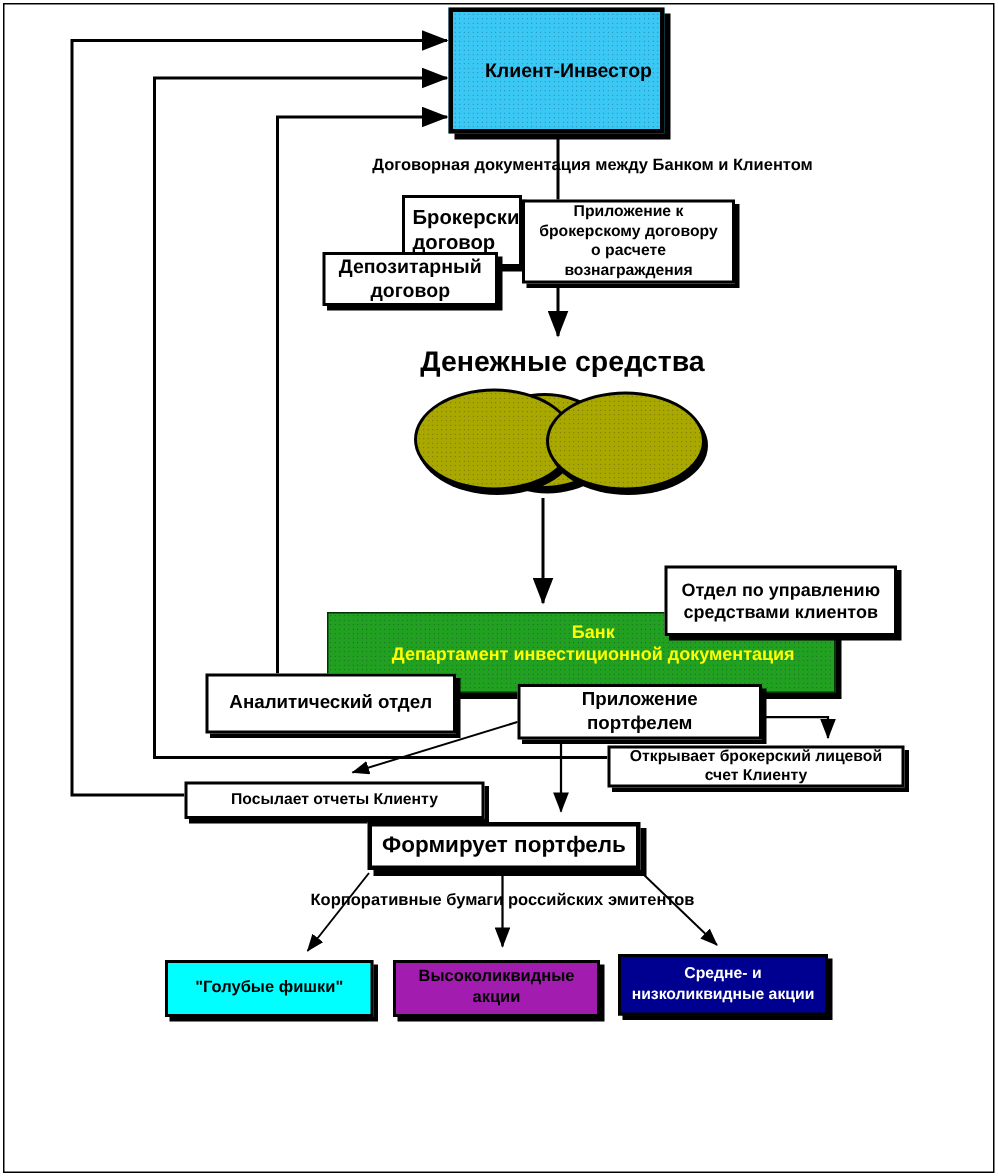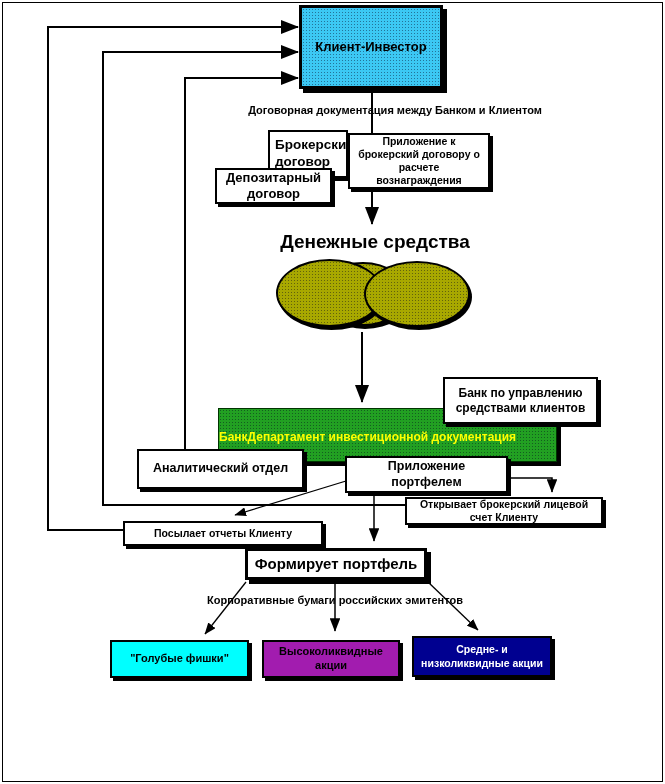--- a/index.html
+++ b/index.html
@@ -11,39 +11,40 @@
   .frame{position:absolute;left:2px;top:2px;width:659px;height:778px;border:1px solid #000;pointer-events:none;}
   svg.wires{position:absolute;left:0;top:0;}
   .bx{
     position:absolute;box-sizing:border-box;background:#fff;border:2px solid #000;
     box-shadow:3px 3px 0 #000;display:flex;align-items:center;justify-content:center;
     text-align:center;line-height:1.25;
   }
   .dots{
     background-image:radial-gradient(rgba(0,0,30,0.42) 26%, rgba(0,0,0,0) 27%);
     background-size:3px 3px;
+    padding-left:16px;
   }
   .lbl{position:absolute;text-align:center;}
   .ell{
     position:absolute;border:2px solid #000;border-radius:50%;
     background-color:#A8A800;box-shadow:2px 3px 0 #000;box-sizing:border-box;
   }
   
   .client{left:299px;top:5px;width:144px;height:84px;background-color:#3CC8F4;border-width:3px;box-shadow:4px 4px 0 #000;font-size:13px;}
   .note1{left:240px;top:104px;width:310px;font-size:11px;}
   .broker{left:268px;top:130px;width:80px;height:48px;font-size:13.5px;justify-content:flex-start;text-align:left;padding-left:5px;z-index:2;}
   .append{left:348px;top:133px;width:142px;height:56px;font-size:10.5px;padding:2px 5px;z-index:3;}
   .deposit{left:215px;top:168px;width:117px;height:36px;font-size:13px;z-index:3;}
   .money-title{left:240px;top:231px;width:270px;font-size:19px;}
   .e-center{left:318px;top:262px;width:90px;height:64px;z-index:1;}
   .e-left{left:276px;top:259px;width:107px;height:68px;z-index:2;}
   .e-right{left:364px;top:261px;width:106px;height:66px;z-index:3;}
   .funds-dept{left:443px;top:377px;width:155px;height:47px;font-size:12px;z-index:3;}
   .bank{left:218px;top:408px;width:339px;height:54px;background-color:#22A022;border:1px solid #003300;
-        box-shadow:4px 4px 0 #000;color:#FFFF00;font-size:12px;flex-direction:row;justify-content:flex-start;padding-top:5px;z-index:1;align-items:center;}
+        box-shadow:4px 4px 0 #000;color:#FFFF00;font-size:12px;flex-direction:column;justify-content:flex-start;padding-top:5px;z-index:1;align-items:center;}
   .analytics{left:137px;top:449px;width:167px;height:40px;font-size:12.5px;z-index:2;}
   .manager{left:345px;top:456px;width:163px;height:37px;font-size:12.5px;padding:0 14px;z-index:2;}
   .opens{left:405px;top:497px;width:198px;height:28px;font-size:10.5px;padding:0 4px;z-index:2;}
   .sends{left:123px;top:521px;width:200px;height:25px;font-size:10.5px;z-index:2;}
   .forms{left:245px;top:548px;width:182px;height:32px;font-size:15px;border-width:3px;box-shadow:4px 4px 0 #000;z-index:2;}
   .note2{left:165px;top:594px;width:340px;font-size:11px;}
   .bluechips{left:110px;top:640px;width:139px;height:38px;background-color:#00FFFF;font-size:11px;}
   .highliq{left:262px;top:640px;width:138px;height:38px;background-color:#a21caf;font-size:11px;}
   .midlow{left:412px;top:636px;width:140px;height:41px;background-color:#000090;color:#fff;font-size:10.5px;padding:0 2px;}
 </style>
@@ -77,35 +78,35 @@
     <span>Клиент-Инвестор</span>
   </div>
 
   <div class="lbl note1">Договорная документация между Банком и Клиентом</div>
 
   <div class="bx broker">
     <span>Брокерский договор</span>
   </div>
 
   <div class="bx append">
-    <span>Приложение к брокерский договору о расчете вознаграждения</span>
+    <span>Приложение к брокерскому договору о расчете вознаграждения</span>
   </div>
 
   <div class="bx deposit">
     <span>Депозитарный договор</span>
   </div>
 
   <div class="lbl money-title">Денежные средства</div>
 
   <div class="ell dots e-center"></div>
   <div class="ell dots e-left"></div>
   <div class="ell dots e-right"></div>
 
   <div class="bx funds-dept">
-    <span>Банк по управлению средствами клиентов</span>
+    <span>Отдел по управлению средствами клиентов</span>
   </div>
 
   <div class="bx dots bank">
     <div>Банк</div>
     <div>Департамент инвестиционной документация</div>
   </div>
 
   <div class="bx analytics">
     <span>Аналитический отдел</span>
   </div>

